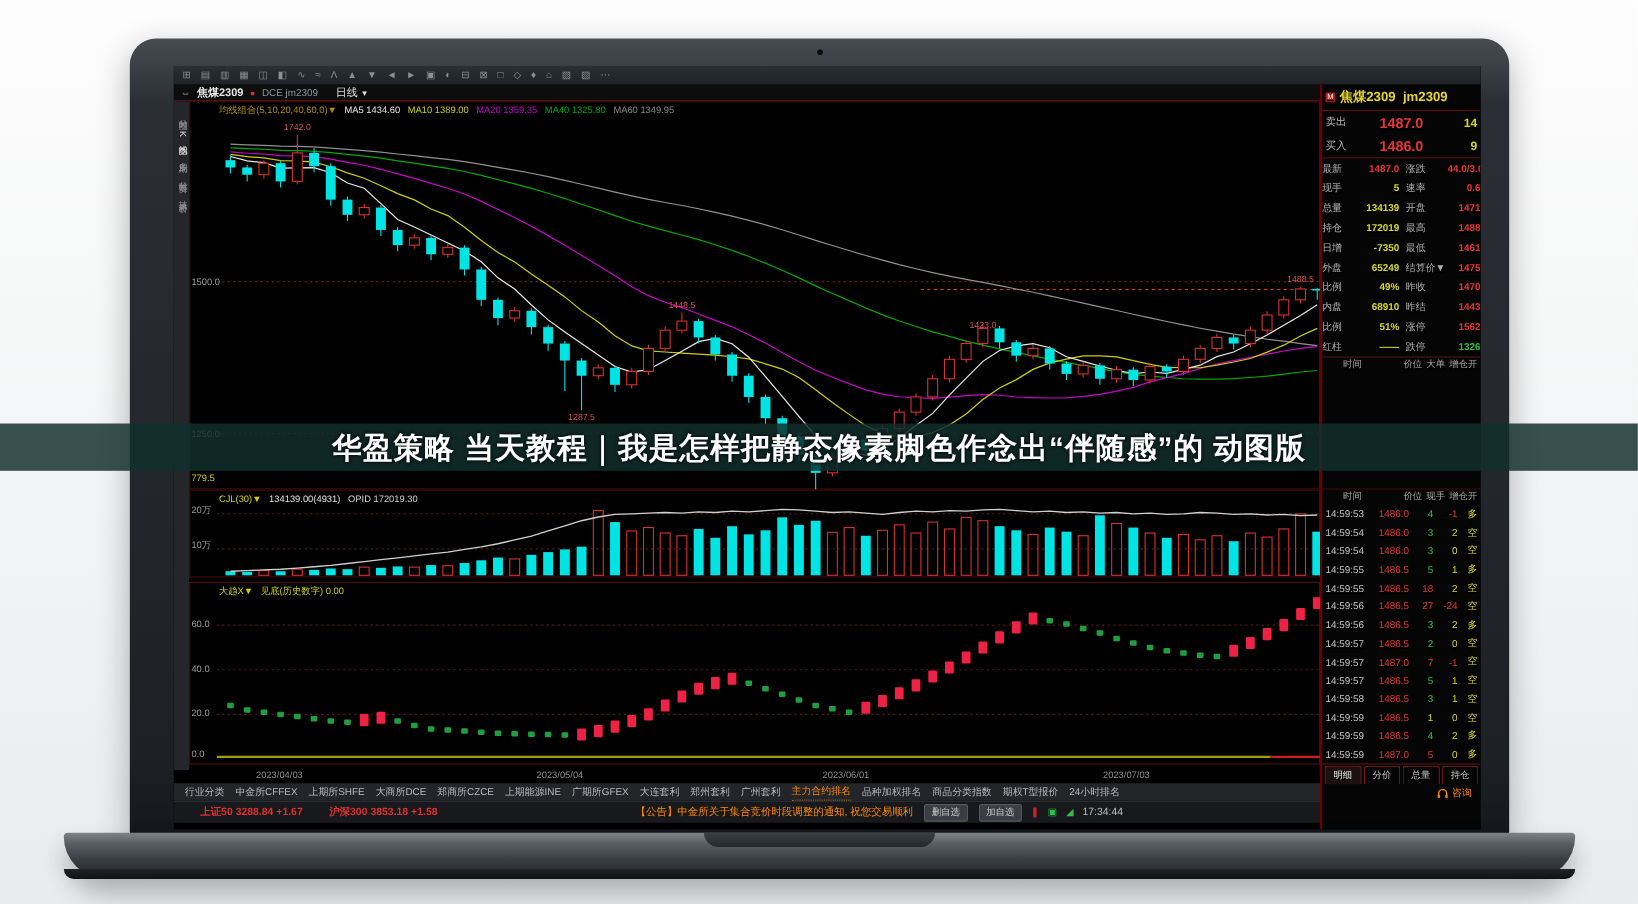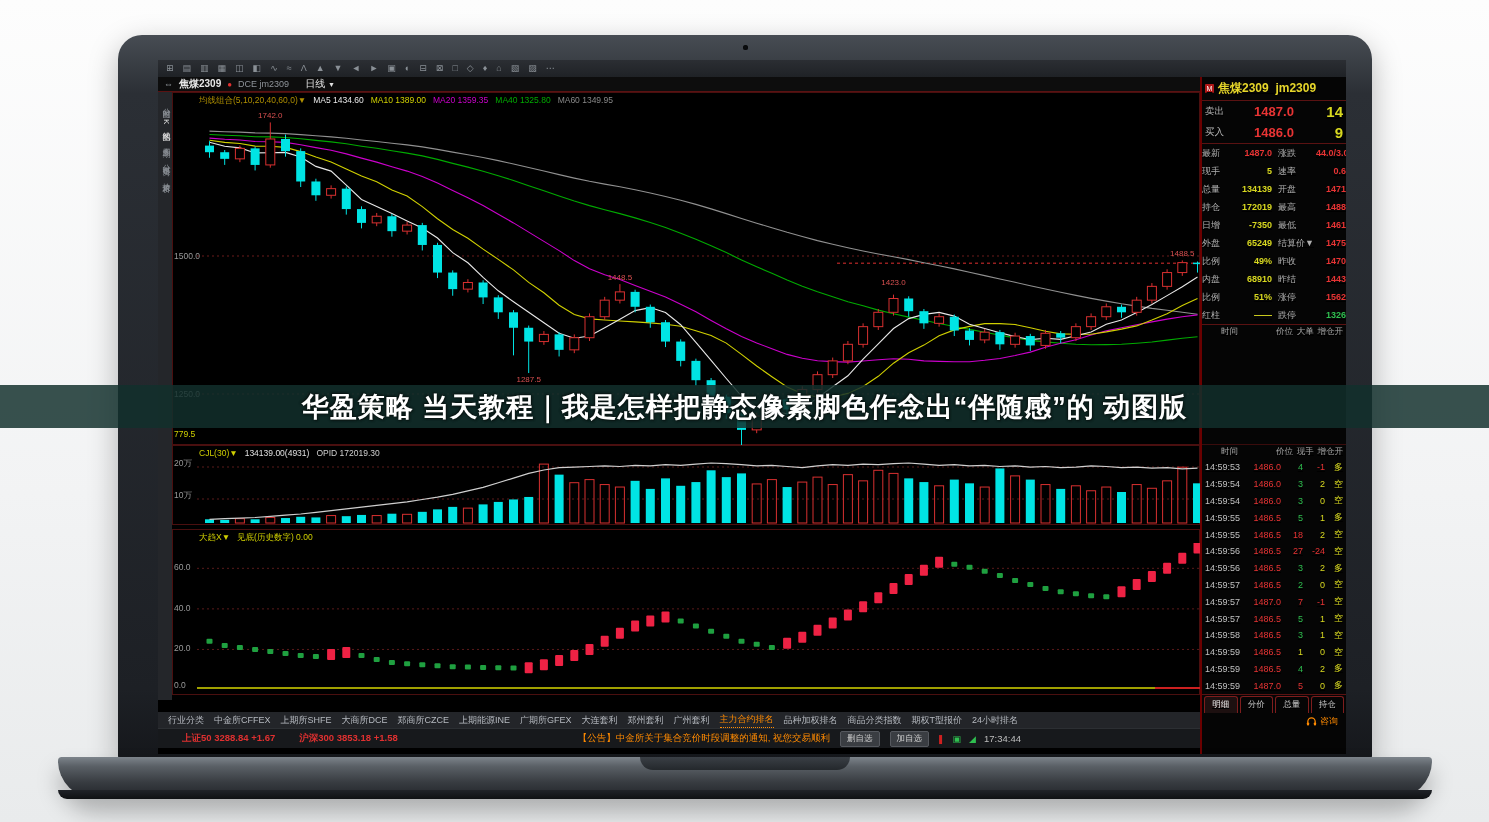--- a/index.html
+++ b/index.html
@@ -74,21 +74,21 @@
     border-left:2px solid #6b0000;box-sizing:border-box;text-decoration:underline;}
   .rhead{height:23px;display:flex;align-items:center;gap:4px;padding-left:3px;
     border-bottom:1px solid #5a1212;}
   .rhead .mbox{width:9px;height:9px;background:#b01818;color:#fff;font-size:7px;
     display:flex;align-items:center;justify-content:center;border-radius:1px;}
   .rhead .sym{color:#e6d62a;font-weight:700;font-size:12px;white-space:nowrap;}
   .bidask{border-bottom:1px solid #5a1212;}
   .ba-row{display:flex;align-items:center;height:21px;padding:0 3px;}
   .ba-row .lab{color:#b8b8b8;font-size:9.5px;width:26px;}
   .ba-row .px{color:#e83434;font-size:13px;font-weight:700;flex:1;text-align:center;}
-  .ba-row .qty{color:#d8d820;font-size:15px;font-weight:700;width:26px;text-align:right;}
+  .ba-row .qty{color:#d8d820;font-size:11px;font-weight:700;width:26px;text-align:right;}
   .qgrid{border-bottom:1px solid #5a1212;}
   .q-row{display:flex;height:18px;align-items:center;font-size:9px;padding:0 0;overflow:hidden;}
   .q-row .ql{color:#b0b0b0;width:26px;}
   .q-row .qv{width:44px;text-align:right;font-weight:700;overflow:hidden;white-space:nowrap;}
   .q-row .qr{color:#b0b0b0;width:38px;margin-left:6px;white-space:nowrap;overflow:hidden;}
   .q-row .qw{flex:1;text-align:right;font-weight:700;overflow:hidden;white-space:nowrap;}
   .c-red{color:#e83434;} .c-yel{color:#d8d820;} .c-grn{color:#2fbf4f;}
   .thead{display:flex;height:14px;align-items:center;font-size:8.5px;color:#a8a8a8;padding:0 3px;}
   .thead span:nth-child(1){width:42px;padding-left:16px;} .thead span:nth-child(2){width:34px;text-align:right;}
   .thead span:nth-child(3){width:22px;text-align:right;} .thead span:nth-child(4){width:22px;text-align:right;}
@@ -300,21 +300,21 @@
         <line x1="985.3" y1="167.416" x2="985.3" y2="182.872" stroke="#d83030" stroke-width="1"></line>
         <rect x="980.8" y="169.624" width="9" height="9.936000000000007" fill="#000" stroke="#d83030" stroke-width="1"></rect>
         <line x1="1000.5" y1="168.52" x2="1000.5" y2="179.56" stroke="#00e4e4" stroke-width="1"></line>
         <rect x="996" y="169.624" width="9" height="1.5" fill="#00e4e4"></rect>
       </svg>
     <div class="klabels" id="klabels">
         <div class="klabel" style="left: 73.3px; top: 18.416px;">1742.0</div>
         <div class="klabel" style="left: 422.9px; top: 180.152px;">1448.5</div>
         <div class="klabel" style="left: 331.7px; top: 282.024px;">1287.5</div>
         <div class="klabel" style="left: 544.5px; top: 354.888px;">1156.0</div>
-        <div class="klabel" style="left: 696.5px; top: 185px;">1423.0</div>
+        <div class="klabel" style="left: 696.5px; top: 198px;">1423.0</div>
         <div class="klabel" style="left: 985.3px; top: 156.416px;">1488.5</div>
       </div>
     <div class="axlab" id="kax0" style="top:158px">1500.0</div>
     <div class="axlab" id="kax1" style="top:296px">1250.0</div>
     <div class="axlab" id="kaxlow" style="top:336px;color:#d0d000">779.5</div>
   </div>
 
   <div class="vpane">
     <div class="painfo" id="volinfo"><b style="color: rgb(208, 208, 0);">CJL(30)▼</b><b style="color: rgb(224, 224, 224);">134139.00(4931)</b><b style="color: rgb(207, 207, 207);">OPID 172019.30</b></div>
     <svg id="vsvg" width="1004" height="68" style="position:absolute;left:24px;top:11px;">
@@ -466,20 +466,26 @@
         <rect x="966.0999999999999" y="19.819999999999993" width="8" height="11" fill="#ee2244" rx="1"></rect>
         <rect x="981.3" y="9.680000000000007" width="8" height="11" fill="#ee2244" rx="1"></rect>
         <rect x="996.5" y="-0.46000000000000796" width="8" height="11" fill="#ee2244" rx="1"></rect>
       </svg>
     <div class="axlab" id="iax0" style="top:32px">60.0</div>
     <div class="axlab" id="iax1" style="top:73px">40.0</div>
     <div class="axlab" id="iax2" style="top:113px">20.0</div>
     <div class="axlab" id="iax3" style="top:150px">0.0</div>
   </div>
 
+  <div class="daterow" id="daterow">
+      <span style="left: 82px;">2023/04/03</span>
+      <span style="left: 337px;">2023/05/04</span>
+      <span style="left: 597px;">2023/06/01</span>
+      <span style="left: 852px;">2023/07/03</span>
+    </div>
 
   <div class="btabs" id="btabs">
       <span class="btab">行业分类</span>
       <span class="btab">中金所CFFEX</span>
       <span class="btab">上期所SHFE</span>
       <span class="btab">大商所DCE</span>
       <span class="btab">郑商所CZCE</span>
       <span class="btab">上期能源INE</span>
       <span class="btab">广期所GFEX</span>
       <span class="btab">大连套利</span>

